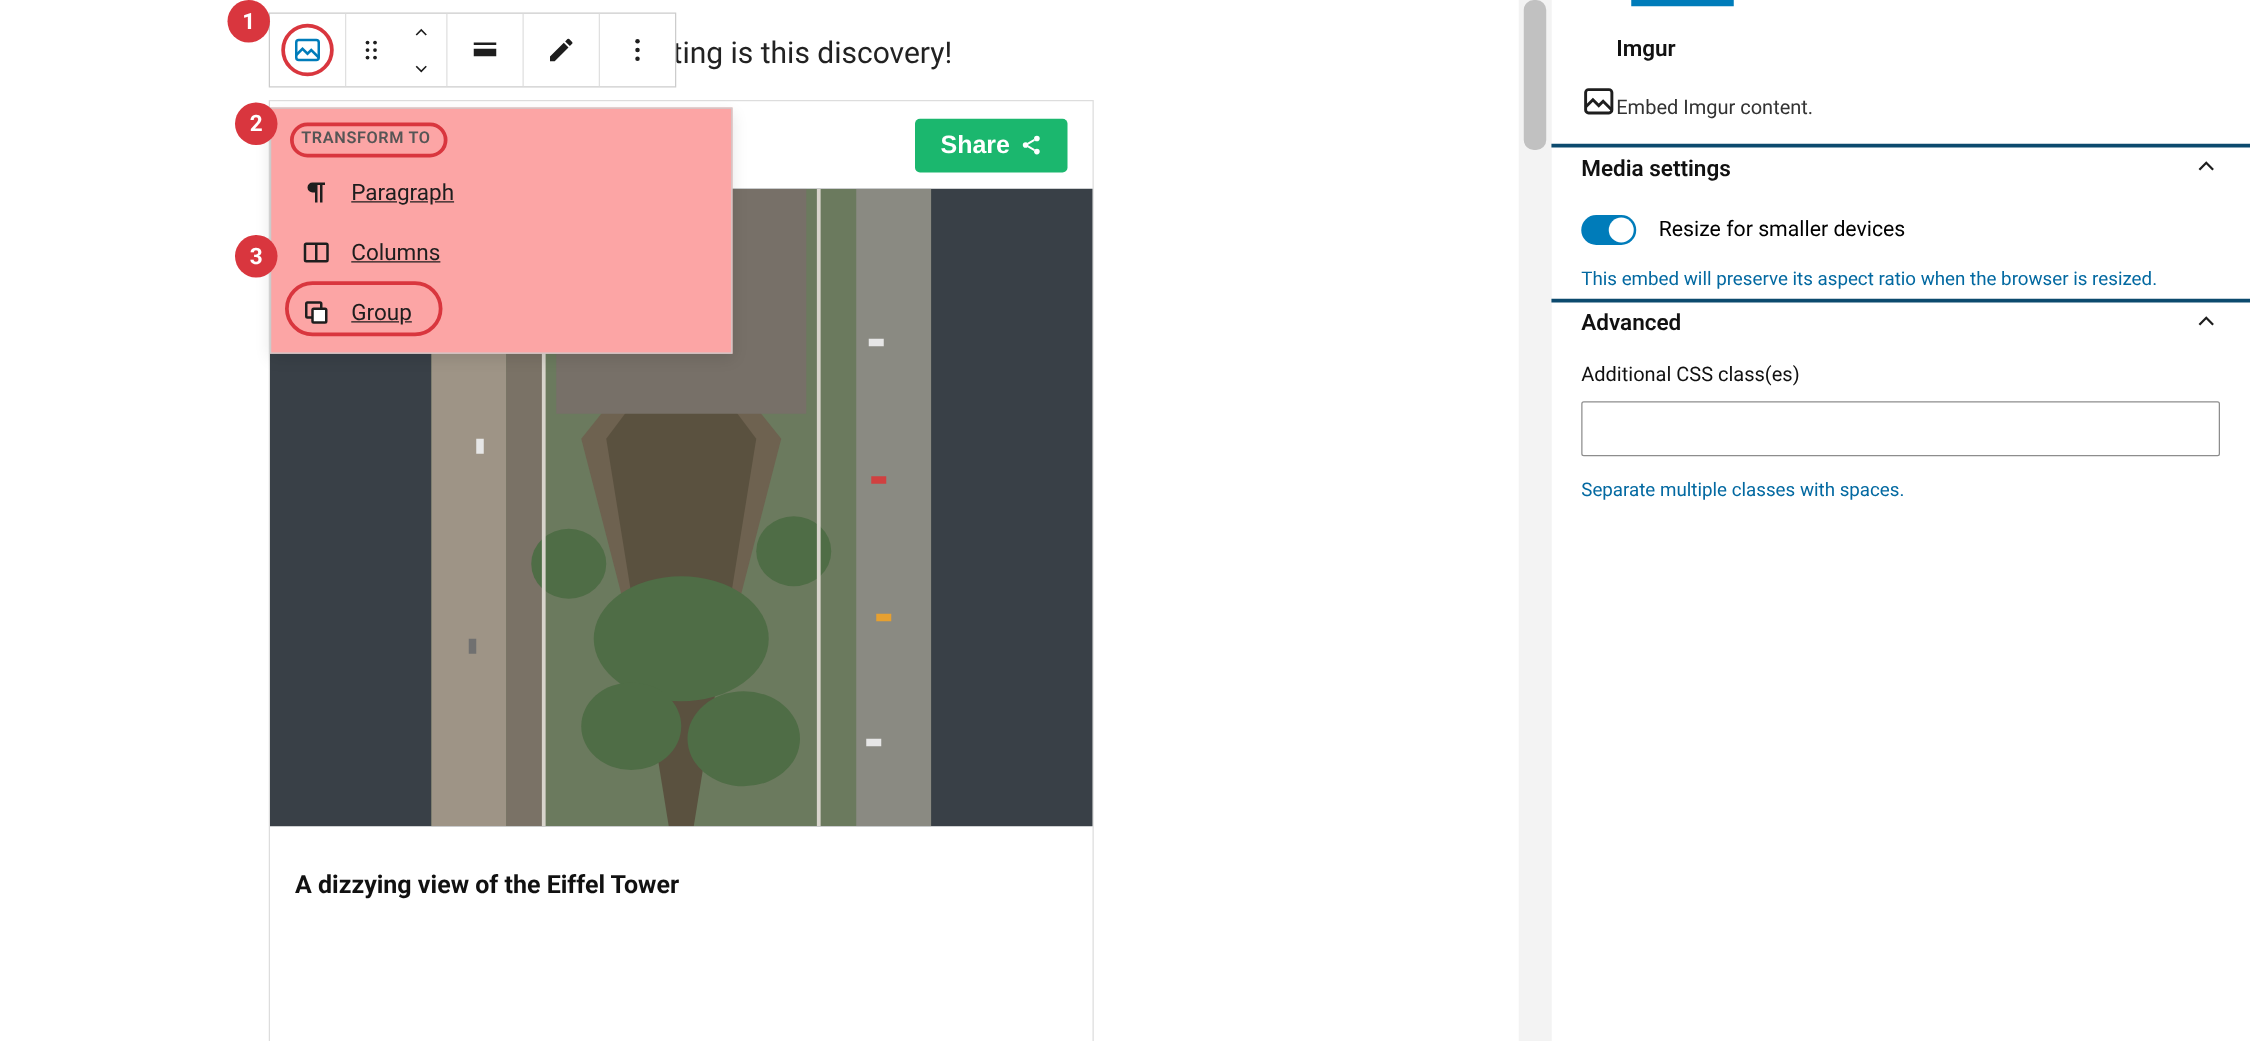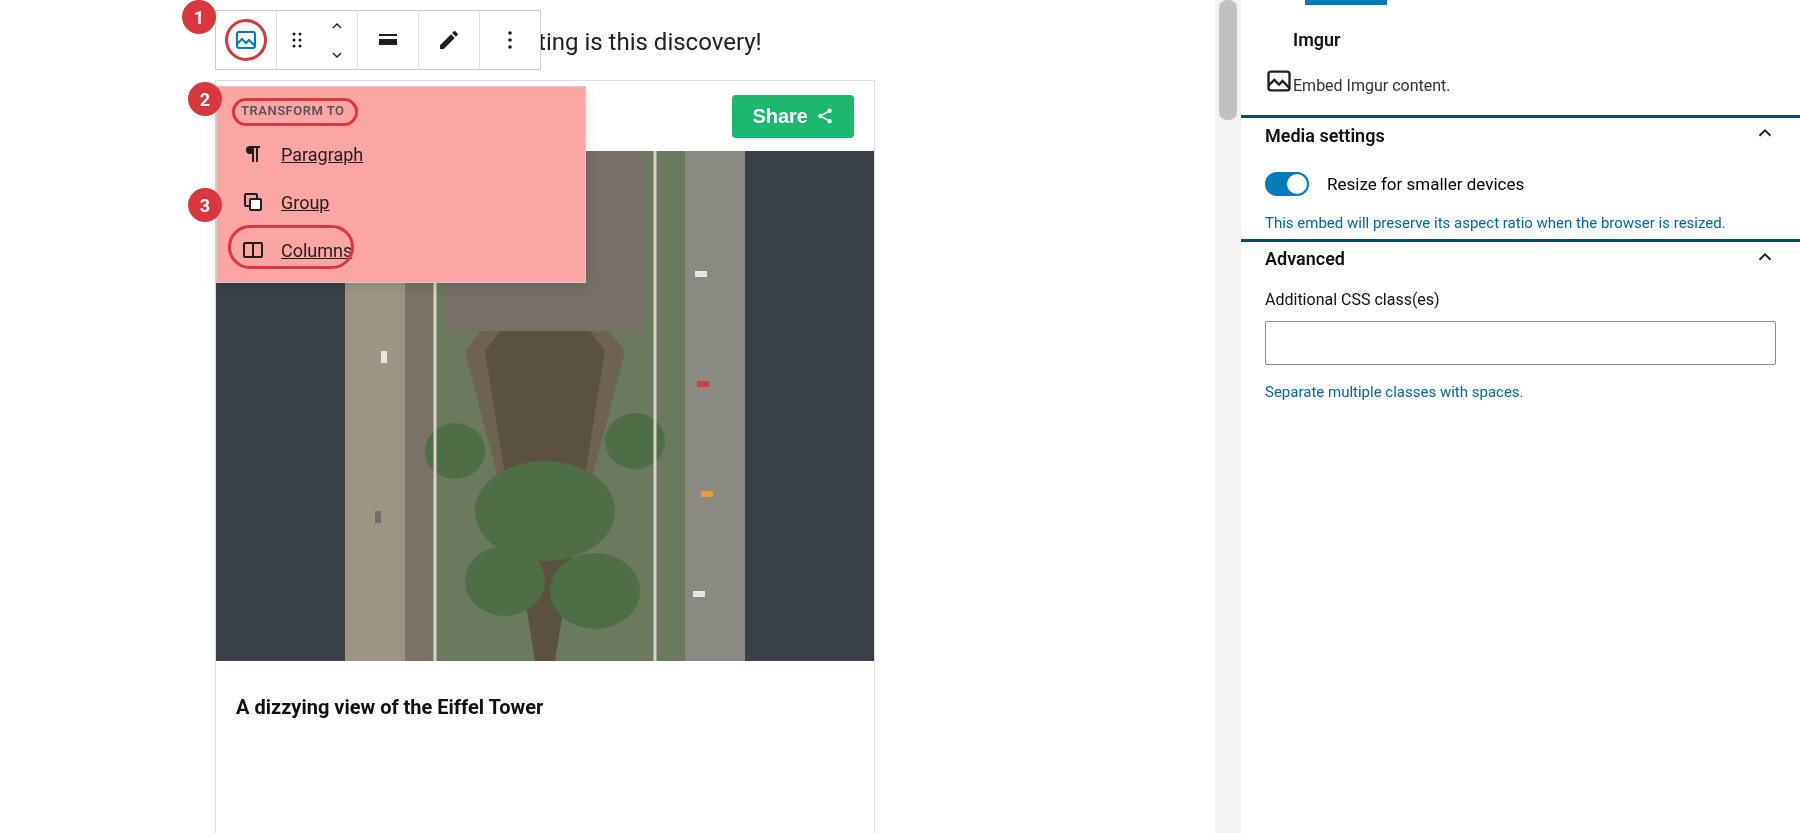--- a/index.html
+++ b/index.html
@@ -377,31 +377,31 @@
   <div class="transform-popover">
     <div class="transform-header">TRANSFORM TO</div>
     <div class="transform-item">
       <svg viewBox="0 0 24 24" fill="#1e1e1e">
           <path d="M13 4H9a4 4 0 000 8h2v8h2V6h2v14h2V6h2V4h-6z"></path>
         </svg>
       <span>Paragraph</span>
     </div>
     <div class="transform-item">
       <svg viewBox="0 0 24 24" fill="none" stroke="#1e1e1e" stroke-width="2">
+          <rect x="3" y="5" width="18" height="14" rx="1"></rect>
+          <line x1="12" y1="5" x2="12" y2="19"></line>
+        </svg>
+      <span>Columns</span>
+    </div>
+    <div class="transform-item">
+      <svg viewBox="0 0 24 24" fill="none" stroke="#1e1e1e" stroke-width="2">
           <rect x="4" y="4" width="12" height="12" rx="1"></rect>
           <rect x="9" y="9" width="11" height="11" rx="1" fill="#fff"></rect>
         </svg>
       <span>Group</span>
-    </div>
-    <div class="transform-item">
-      <svg viewBox="0 0 24 24" fill="none" stroke="#1e1e1e" stroke-width="2">
-          <rect x="3" y="5" width="18" height="14" rx="1"></rect>
-          <line x1="12" y1="5" x2="12" y2="19"></line>
-        </svg>
-      <span>Columns</span>
     </div>
   </div>
 
   <div class="callout-ring" style="left:225px; top:19px; width:42px; height:42px; border-radius:50%;"></div>
   <div class="callout-circle" style="left:182px; top:0px;">1</div>
 
   <div class="callout-ring" style="left:232px; top:98px; width:126px; height:28px; border-radius:14px;"></div>
   <div class="callout-circle" style="left:188px; top:82px;">2</div>
 
   <div class="callout-ring" style="left:228px; top:225px; width:126px; height:44px; border-radius:22px;"></div>

